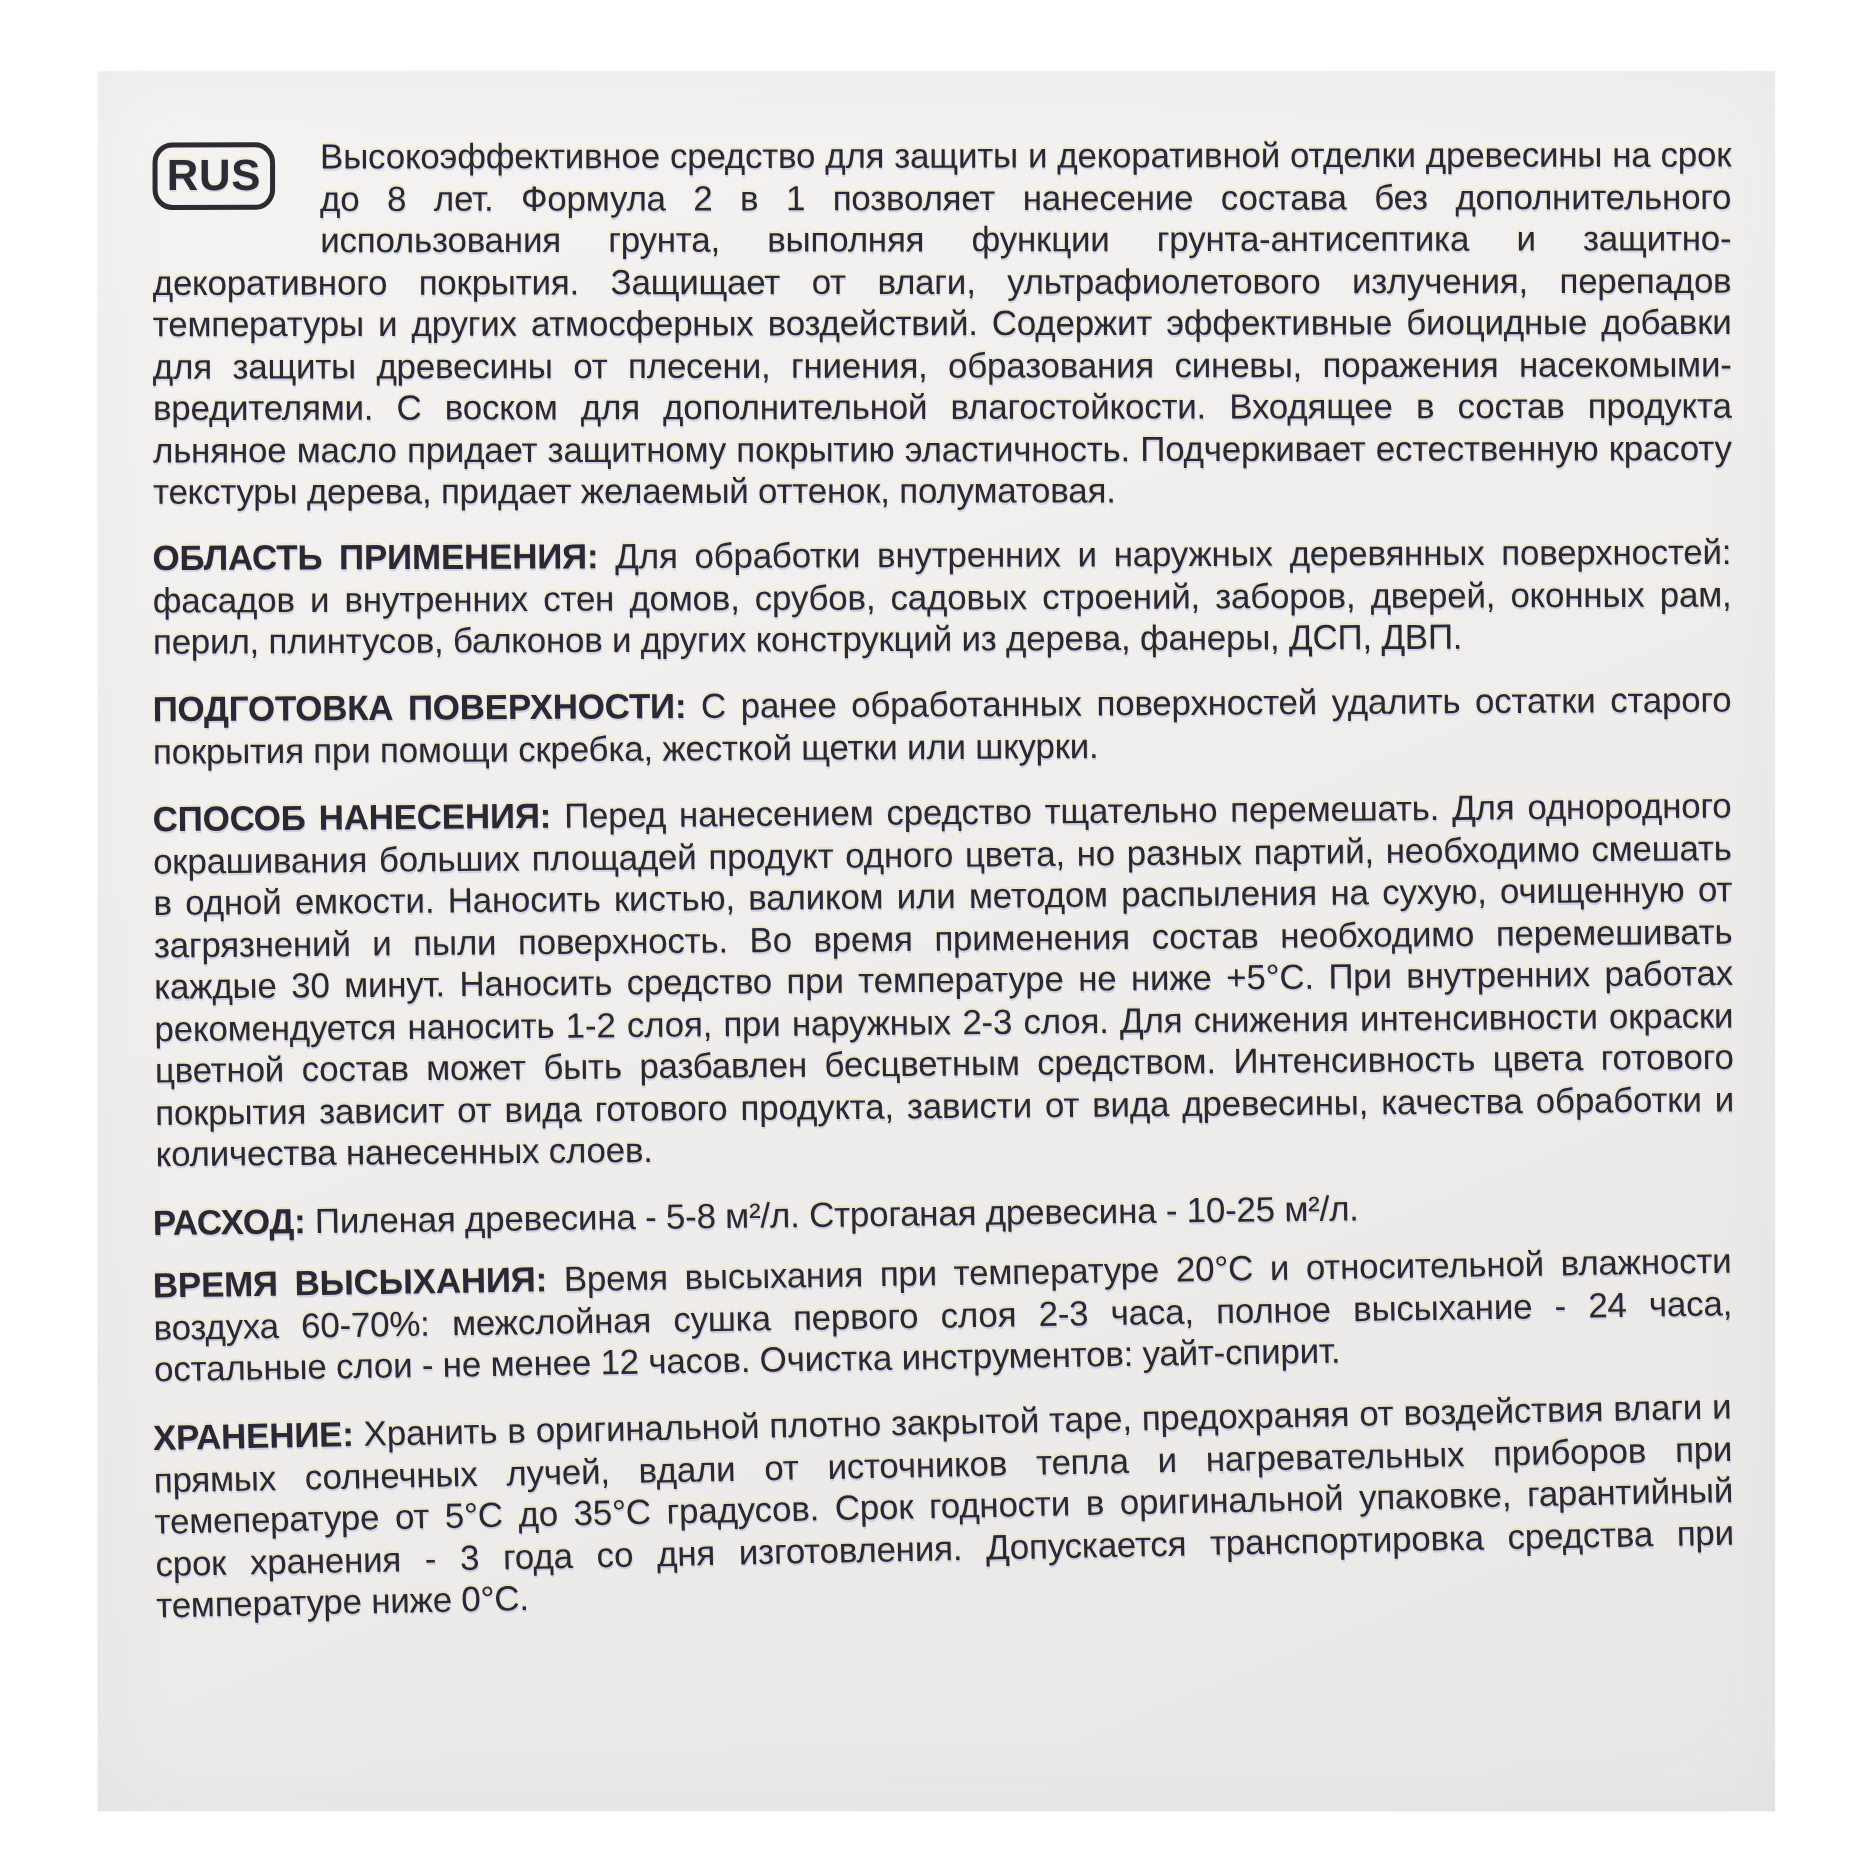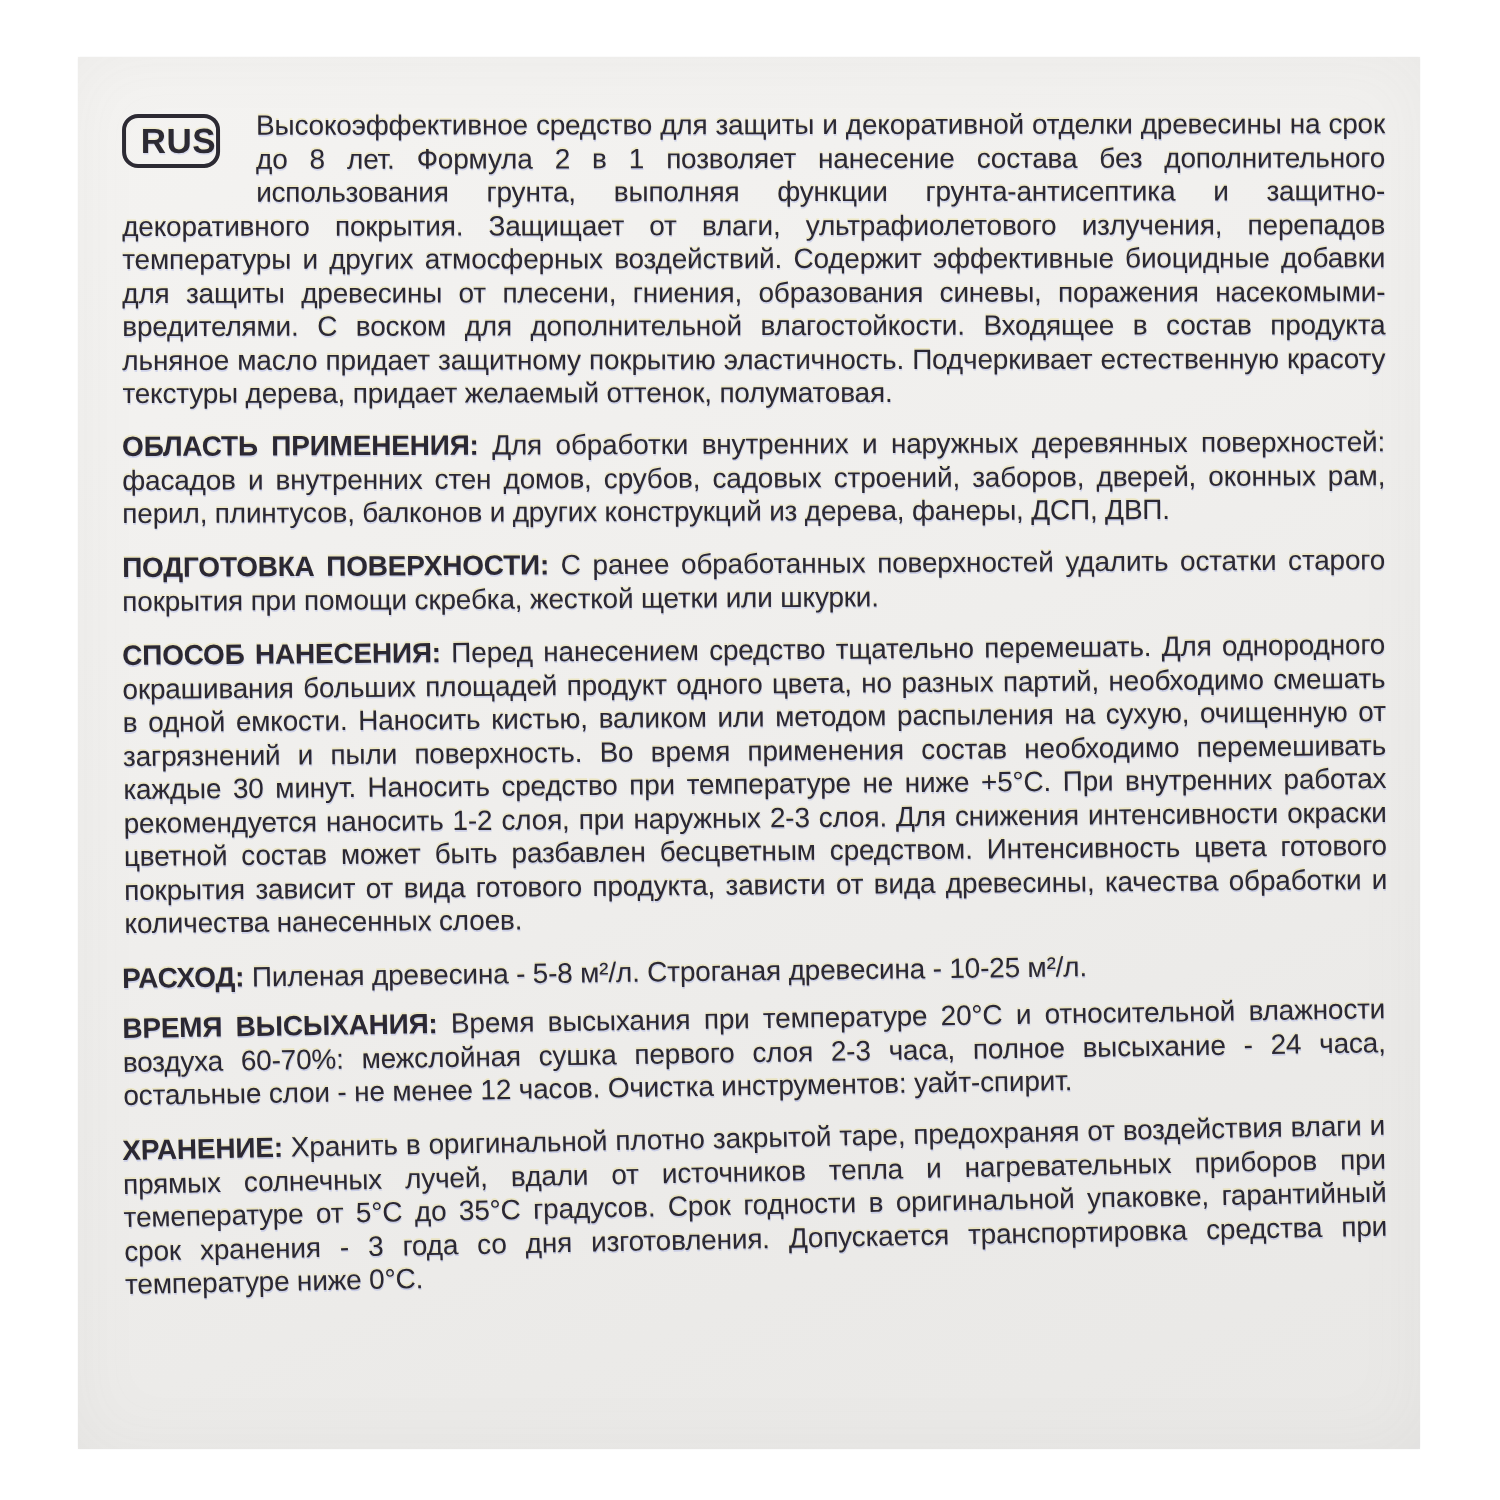--- a/index.html
+++ b/index.html
@@ -49,21 +49,21 @@
   .r6 { transform: rotate(-1.15deg); transform-origin: left top; }
   .rus-badge {
     float: left;
     width: 90px;
     height: 46px;
     border: 4px solid #2c2a33;
     border-radius: 16px;
     margin: 5px 36px 10px 0;
     display: flex;
     align-items: center;
-    justify-content: flex-end;
+    justify-content: center;
     font-weight: 700;
     font-size: 35px;
     letter-spacing: 0.5px;
     color: #2c2a33;
     text-shadow: 0.5px 1.5px 0 rgba(45, 70, 215, 0.15), -0.5px -1.5px 0 rgba(222, 192, 10, 0.15);
   }
   .sec-consumption { margin-bottom: 17px; }
   .sec-intro { margin-bottom: 19px; }
 </style>
 </head>

